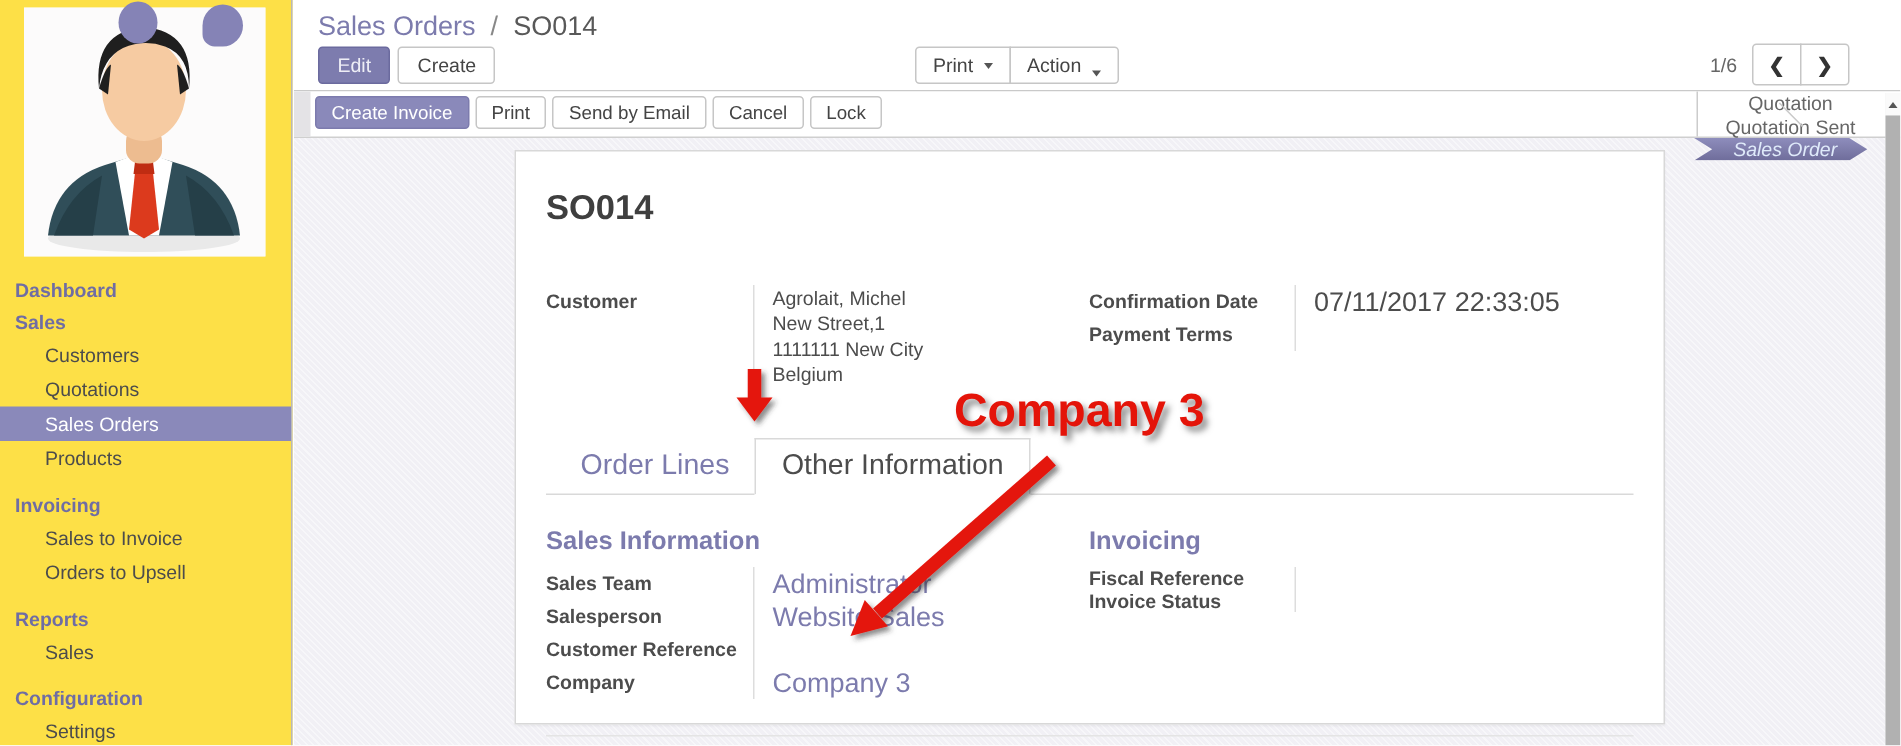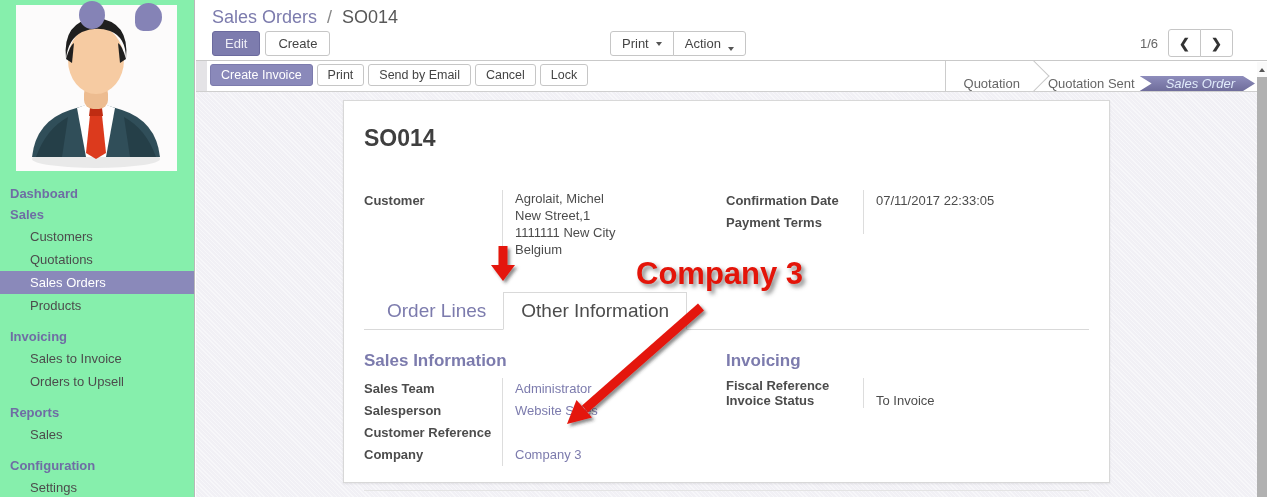--- a/index.html
+++ b/index.html
@@ -3,21 +3,21 @@
 <meta charset="utf-8">
 <style>
   html,body { margin:0; padding:0; background:#fff; }
   .screen {
     position:relative; width:1267px; height:497px; overflow:hidden;
     font-family:"Liberation Sans", sans-serif; background:#fff;
     -webkit-font-smoothing:antialiased;
   }
   
   .sidebar { position:absolute; left:0; top:0; width:195px; height:497px;
-    background:#86efac; border-right:1px solid #b9b9b9; box-sizing:border-box; }
+    background:#fde047; border-right:1px solid #b9b9b9; box-sizing:border-box; }
   .avatar-wrap { position:relative; margin:5px 0 12px 16px; width:161px; height:166px; background:#fcfbfb; }
   .dot { position:absolute; background:#8583b6; border-radius:50%; }
   .dot1 { left:63px; top:-4px; width:26px; height:28px; }
   .dot2 { left:119px; top:-2px; width:27px; height:28px; border-radius:50% 50% 50% 30%; }
   .nav { font-size:13px; }
   .nav-heading { color:#6f6da4; font-weight:bold; padding:3px 10px; cursor:pointer; }
   .nav-heading.mt { margin-top:9px; }
   .nav-item { color:#4c4c4c; padding:4px 10px 4px 30px; cursor:pointer; }
   .nav-item.active { background:#8a89ba; color:#fff; }
   
@@ -48,21 +48,21 @@
   .pager-btn.prev { border-radius:3px 0 0 3px; }
   .pager-btn.next { border-radius:0 3px 3px 0; margin-left:-1px; }
   
   .status-row { position:relative; height:31px; background:#fff;
     border-bottom:1px solid #cfcfcf; box-sizing:border-box; }
   .status-notch { position:absolute; left:0; top:0; width:11px; height:30px; background:#e4e3e6; }
   .status-buttons { position:absolute; left:14px; top:3px; display:flex; gap:4px; }
   .status-buttons .btn { padding:3px 10px; font-size:12.5px; }
   .status-buttons .btn-primary { background:#8a89ba; border-color:#7c7bad; color:#fff; }
   .statusbar { position:absolute; right:12px; top:0; height:30px; display:flex;
-    align-items:flex-end; border-left:1px solid #ccc; }
+    align-items:center; border-left:1px solid #ccc;flex-direction:column; }
   .sb-state { display:flex; align-items:center; padding:0 18px; font-size:13px; color:#666; }
   .sb-chev { align-self:center; width:21px; height:21px; border-top:1px solid #c9c9c9;
     border-right:1px solid #c9c9c9; transform:rotate(45deg); margin:0 -15px; }
   .sb-state.active { background:linear-gradient(#8e8dbc,#6f6d9b); color:#dfeafa;
     clip-path:polygon(0 0, calc(100% - 12px) 0, 100% 50%, calc(100% - 12px) 100%, 0 100%, 12px 50%);
     padding:0 20px 0 26px; margin-left:-13px; z-index:2;font-style:italic; }
   
   .content { position:absolute; top:92px; bottom:0; left:0; right:0;
     background-color:#f1f0f5;
     background-image:repeating-linear-gradient(45deg, rgba(255,255,255,.45) 0 1px, transparent 1px 3px); }
@@ -71,21 +71,21 @@
     box-sizing:border-box; padding:14px 20px; }
   .sheet-title { font-size:23px; font-weight:bold; color:#3f3f3f; margin:10px 0 38px; }
   .group-row { display:flex; }
   .col-left { width:352px; flex-shrink:0; }
   .col-right { flex:1; padding-left:10px; }
   .fieldgroup { display:flex; }
   .fg-labels { width:138px; flex-shrink:0; }
   .fg-labels.narrow { width:137px; }
   .fg-values { flex:1; border-left:1px solid #ddd; padding-left:12px; }
   .flabel { font-size:13px; font-weight:bold; color:#4c4c4c; line-height:22px; min-height:22px; }
-  .fvalue { font-size:13px; color:#4c4c4c; line-height:22px; min-height:22px; }
+  .fvalue { font-size:18px; color:#4c4c4c; line-height:22px; min-height:22px; }
   .compact .flabel, .compact .fvalue { line-height:15px; min-height:15px; }
   .link { color:#7c7bad; cursor:pointer; }
   .addr-line, .cust-name { font-size:13px; line-height:17px; color:#4c4c4c; }
   .tabs-row { display:flex; align-items:flex-end; border-bottom:1px solid #d9d9d9;
     margin-top:34px; padding-left:6px; }
   .tab { font-size:19px; padding:7px 17px; color:#7c7bad; cursor:pointer; }
   .tab.active { color:#4c4c4c; background:#fff; border:1px solid #d9d9d9;
     border-bottom:1px solid #fff; margin-bottom:-1px; }
   .sections-row { display:flex; margin-top:21px; }
   .section-heading { font-size:17px; font-weight:bold; color:#7c7bad; margin:0 0 7px; }
@@ -253,21 +253,20 @@
           </div>
           <div class="col-right">
             <div class="section-heading">Invoicing</div>
             <div class="fieldgroup compact">
               <div class="fg-labels narrow">
                 <div class="flabel">Fiscal Reference</div>
                 <div class="flabel">Invoice Status</div>
               </div>
               <div class="fg-values">
                 <div class="fvalue"></div>
-                <div class="fvalue">To Invoice</div>
               </div>
             </div>
           </div>
         </div>
 
         <div class="bottom-sep"></div>
       </div>
     </div>
 
     <div class="scrollbar">

